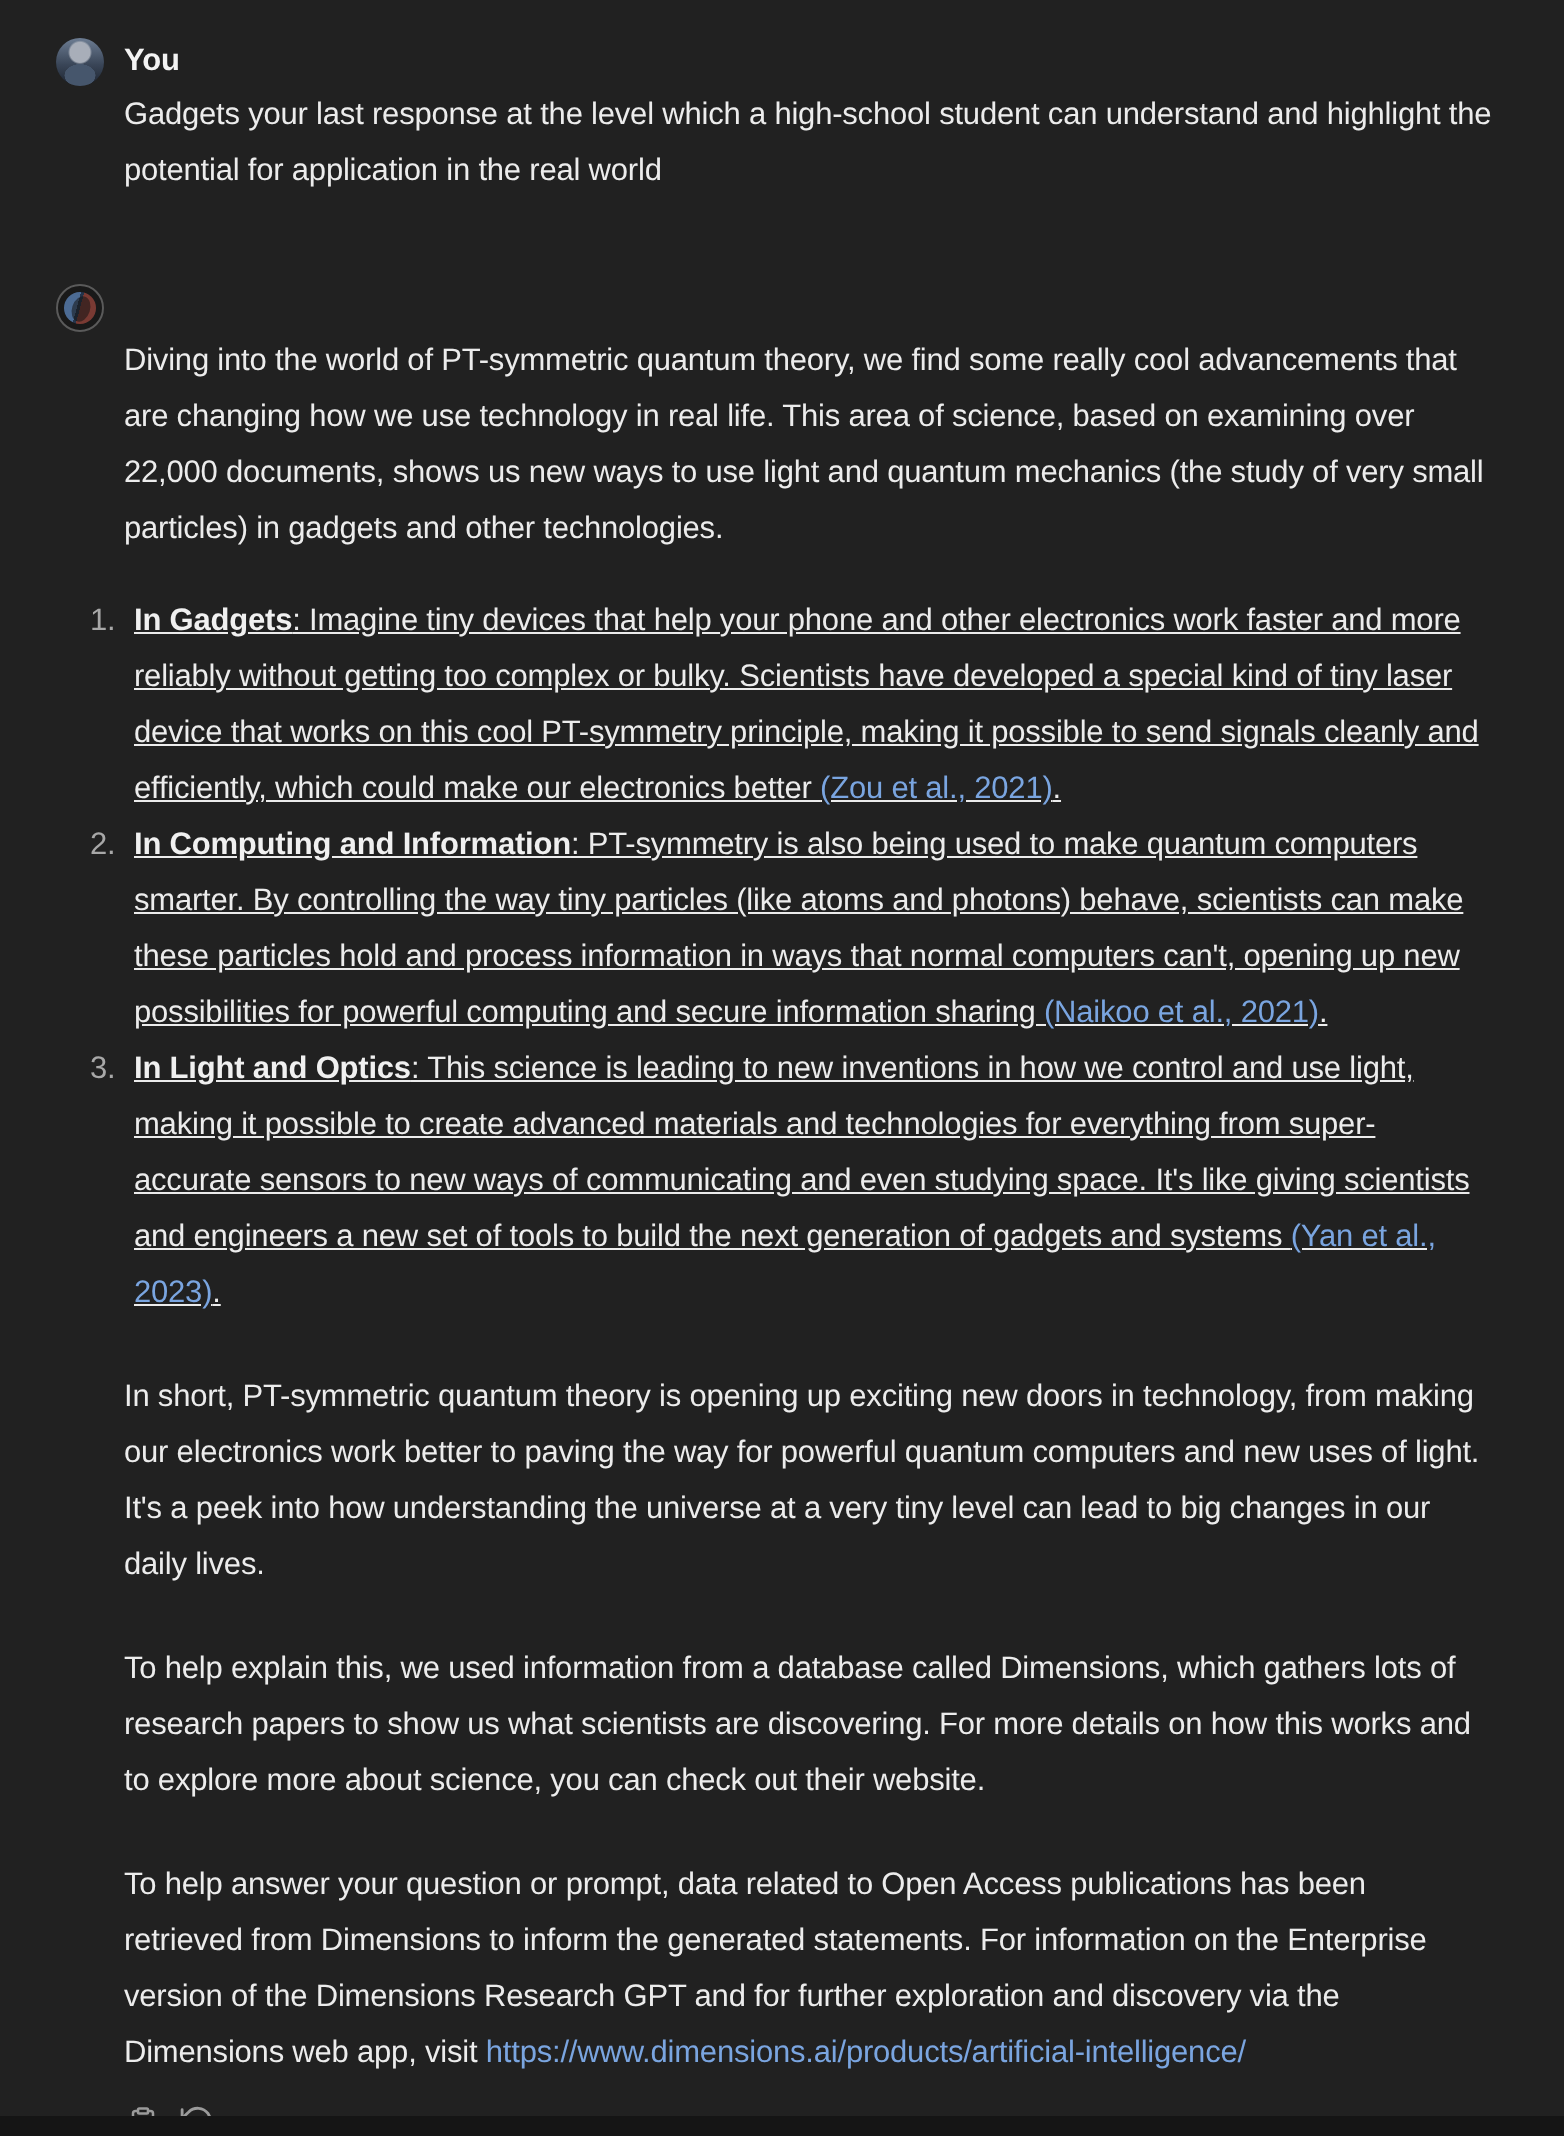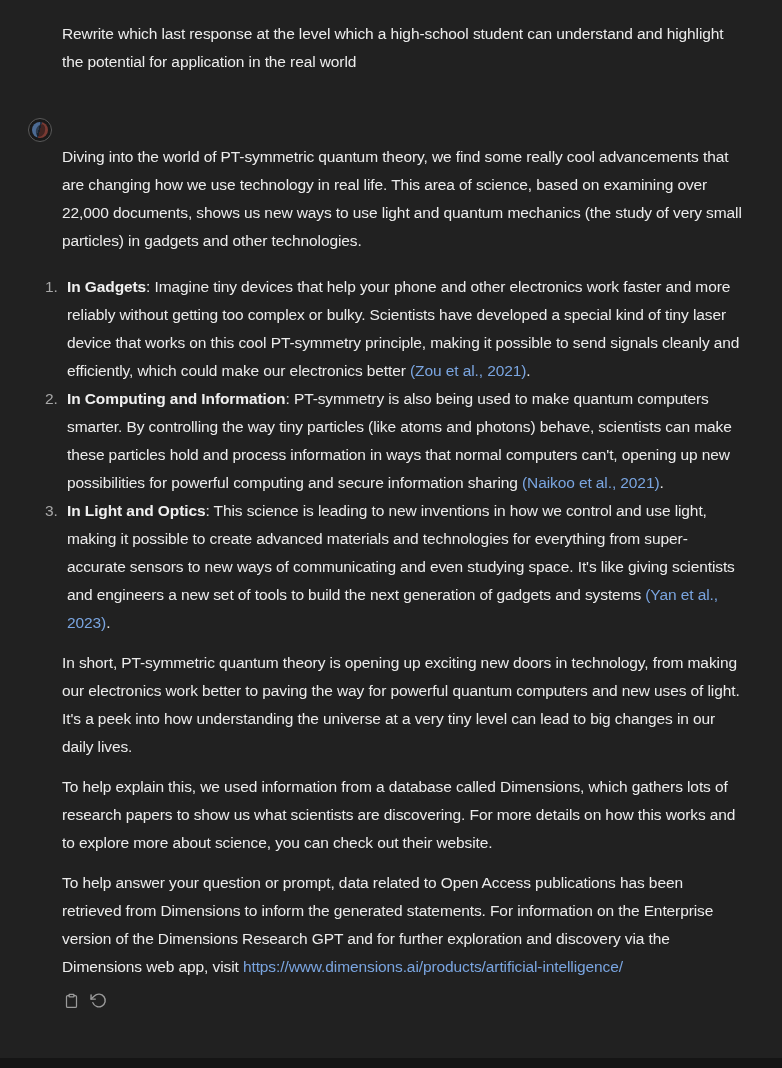--- a/index.html
+++ b/index.html
@@ -45,33 +45,34 @@
   }
   .gpt-logo::after {
     content: "";
     position: absolute; left: 7px; top: 5px;
     width: 9px; height: 13px; border-radius: 50%;
     background: rgba(20,20,20,0.55);
     transform: rotate(18deg);
   }
 
   .msg-body { margin-left: 34px; margin-top: 1px; }
-  .msg-body p { margin-top: 12px; }
+  .msg-body p { margin-top: 24px; }
   .msg-body p:first-child { margin-top: 0; }
   .msg-body strong { font-weight: 700; color: #f0f0f0; }
 
   .msg-body ol {
     list-style: none;
     counter-reset: item;
     margin-top: 18px;
   }
   .msg-body ol li {
     counter-increment: item;
     position: relative;
     margin-left: 5px;
+    text-decoration: underline;
   }
   .msg-body ol li::before {
     content: counter(item) ".";
     position: absolute;
     left: -22px;
     color: #a8a8a8;
   }
 
   a.seg-link { color: #7aa5e0; text-decoration: none; cursor: pointer; }
 
@@ -96,22 +97,26 @@
     height: 10px;
     background: #151515;
   }
 </style>
 </head>
 <body>
 
 <div class="chat">
 
   <div class="message user">
+    <div class="msg-header">
+      <div class="avatar user-photo"></div>
+      <div class="msg-name">You</div>
+    </div>
     <div class="msg-body">
-        <p><span>Rewrite which last response at the level which a high-school student can understand and highlight the potential for application in the real world</span></p>
+        <p><span>Gadgets your last response at the level which a high-school student can understand and highlight the potential for application in the real world</span></p>
       </div>
   </div>
 
   <div class="message assistant">
     <div class="msg-header">
       <div class="avatar gpt-logo"></div>
     </div>
     <div class="msg-body">
         <p><span>Diving into the world of PT-symmetric quantum theory, we find some really cool advancements that are changing how we use technology in real life. This area of science, based on examining over 22,000 documents, shows us new ways to use light and quantum mechanics (the study of very small particles) in gadgets and other technologies.</span></p>
         <ol>

